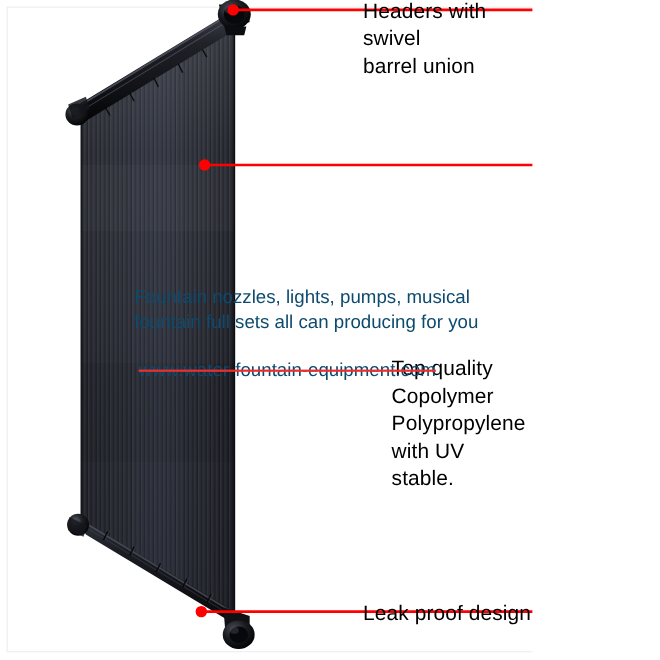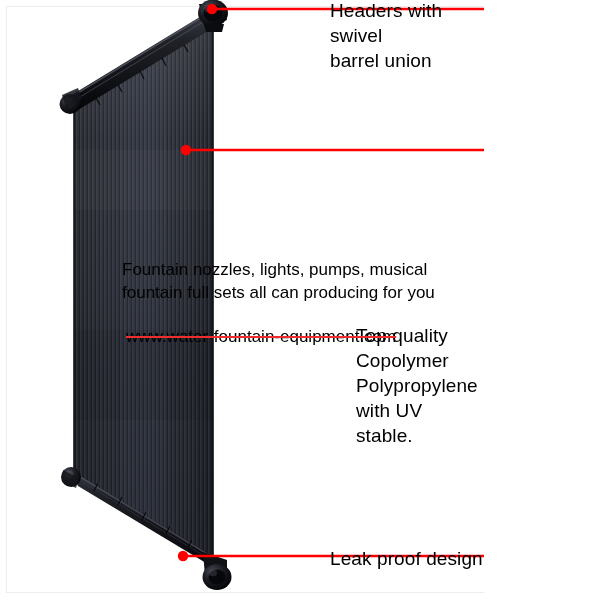--- a/index.html
+++ b/index.html
@@ -44,21 +44,21 @@
     letter-spacing: 0.1px;
     white-space: pre-line;
   }
   #callout-headers { left: 330px; top: -2px; }
   #callout-onepiece { left: 330px; top: 138px; }
   #callout-material { left: 330px; top: 323px; margin-left: 26px; }
   #callout-leak     { left: 330px; top: 546px; text-align: center; }
 
   .watermark {
     position: absolute;
-    color: #000000;
+    color: #0c4a6e;
     font-size: 17px;
     line-height: 23px;
     white-space: pre-line;
     font-family: "Liberation Sans", sans-serif;
   }
   #wm-tagline { left: 122px; top: 258px; }
   #wm-url {
     left: 126px;
     top: 325px;
     font-size: 17px;

